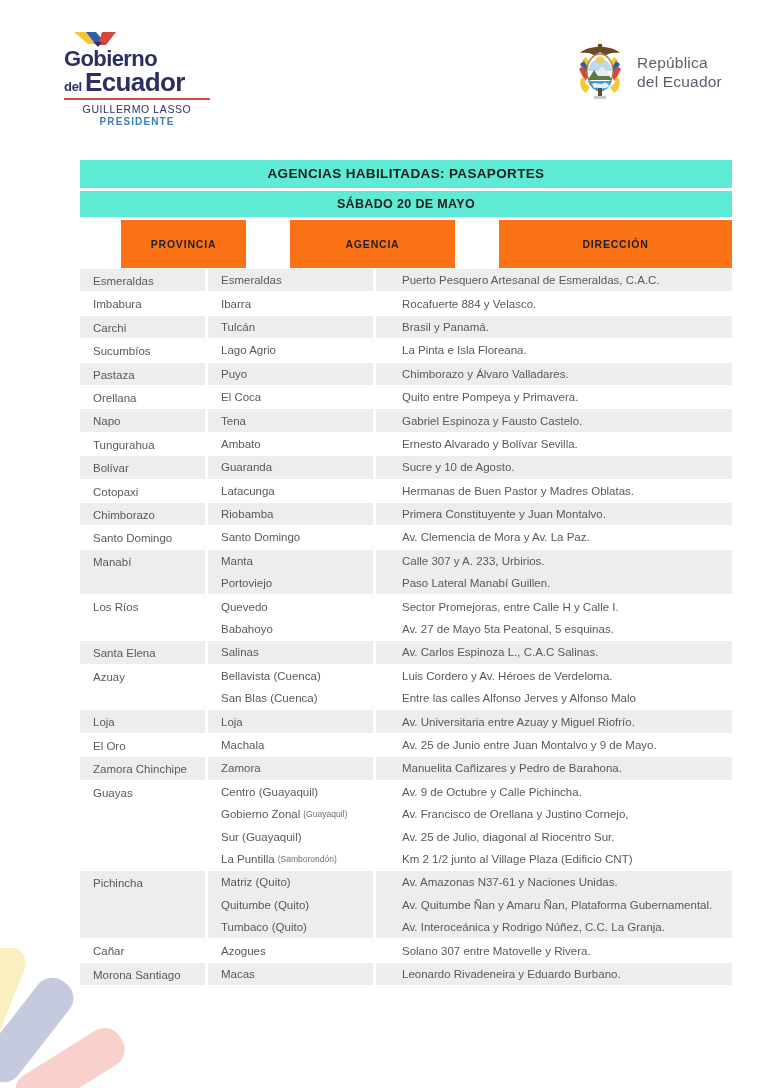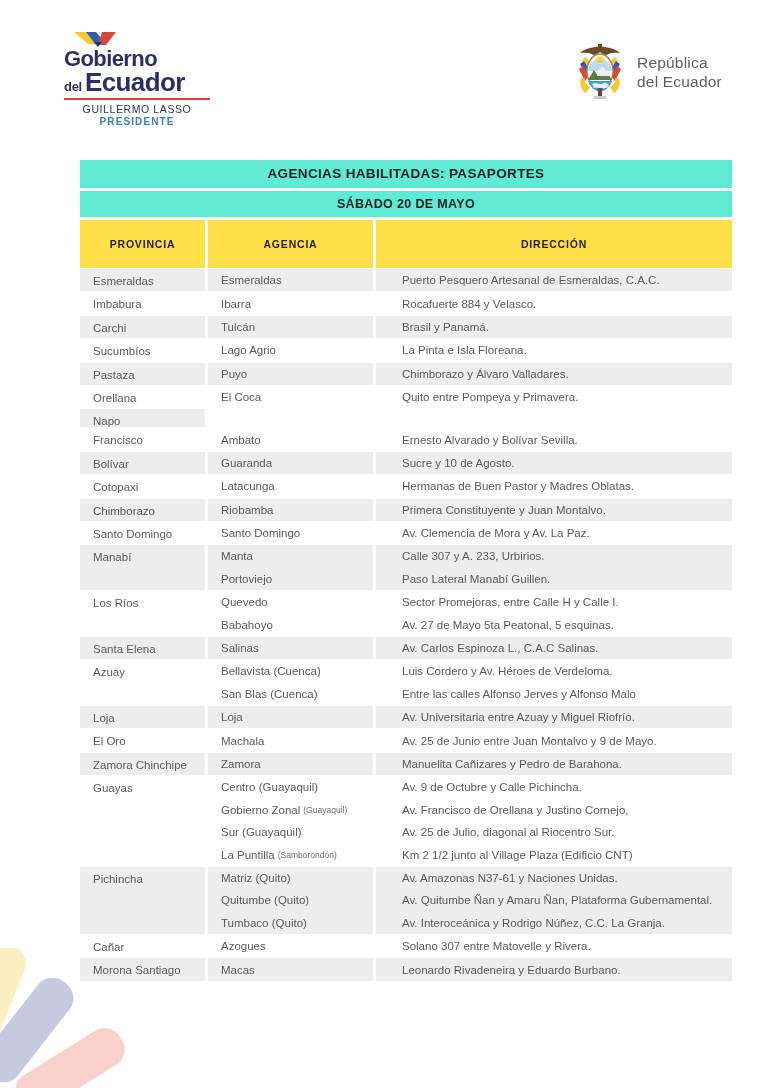--- a/index.html
+++ b/index.html
@@ -101,29 +101,30 @@
   }
   .band-title { height: 28px; line-height: 28px; font-size: 13.5px; }
   .band-sub   { height: 26px; line-height: 26px; font-size: 12.5px; margin-top: 3px; }
 
   .colhead {
     display: flex;
     gap: 3px;
     margin-top: 3px;
   }
   .colhead > div {
-    background: #fde047;
+    background: #f97316;
     height: 48px;
     display: flex;
     align-items: center;
     justify-content: center;
     font-weight: bold;
     font-size: 10.5px;
     letter-spacing: 0.8px;
     color: #1f1f1f;
+    margin-left: 41px;
   }
   .c-prov { width: 125px; }
   .c-agen { width: 165px; }
   .c-dir  { flex: 1; }
 
   .tbody { margin-top: 1px; }
 
   .grp {
     display: flex;
     gap: 3px;
@@ -299,23 +300,29 @@
         <div class="prov-cell">Orellana</div>
         <div class="rows">
           <div class="row">
             <div class="agen-cell">El Coca</div>
             <div class="dir-cell">Quito entre Pompeya y Primavera.</div>
           </div>
         </div>
       </div>
       <div class="grp shade">
         <div class="prov-cell">Napo</div>
-      </div>
-      <div class="grp plain">
-        <div class="prov-cell">Francisco</div>
+        <div class="rows">
+          <div class="row">
+            <div class="agen-cell">Tena</div>
+            <div class="dir-cell">Gabriel Espinoza y Fausto Castelo.</div>
+          </div>
+        </div>
+      </div>
+      <div class="grp plain">
+        <div class="prov-cell">Tungurahua</div>
         <div class="rows">
           <div class="row">
             <div class="agen-cell">Ambato</div>
             <div class="dir-cell">Ernesto Alvarado y Bolívar Sevilla.</div>
           </div>
         </div>
       </div>
       <div class="grp shade">
         <div class="prov-cell">Bolívar</div>
         <div class="rows">

